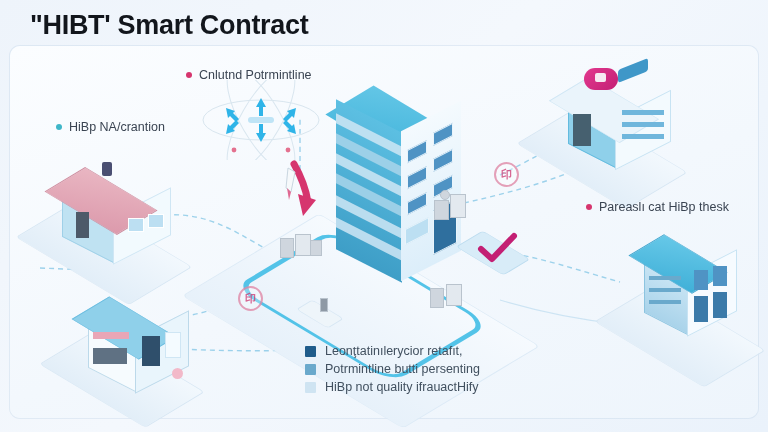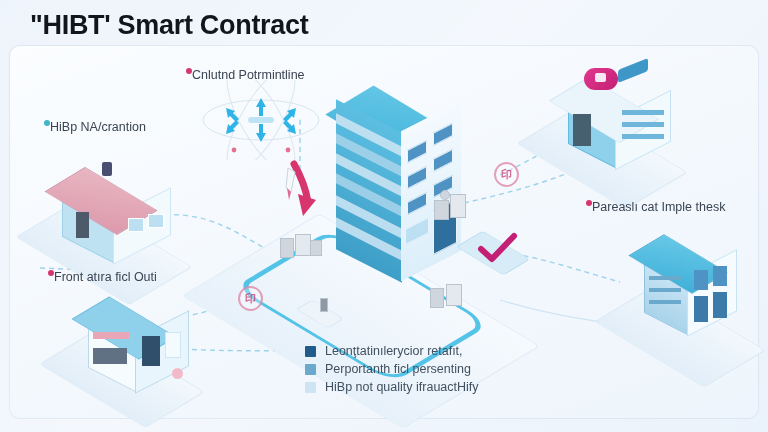--- a/index.html
+++ b/index.html
@@ -25,21 +25,21 @@
     font-size:27px; font-weight:700; color:#12161c; letter-spacing:-.3px;
     white-space:nowrap;
   }
   .ghost-title {
     position:absolute; left:484px; top:14px;
     font-size:18px; font-weight:600; color:#dce9f6; letter-spacing:1px;
     white-space:nowrap;
   }
 
   
-  .lbl { position:absolute; font-size:12.5px; color:#3a4452; white-space:nowrap; display:flex; align-items:flex-start; }
+  .lbl { position:absolute; font-size:12.5px; color:#3a4452; white-space:nowrap; display:flex; align-items:center; gap:7px; }
   .dot { width:6px; height:6px; border-radius:50%; flex:none; }
   .dot.teal { background:#3fb6c8; }
   .dot.pink { background:#d6356e; }
 
   
   .iso { position:absolute; }
   .plat {
     position:absolute;
     background:linear-gradient(180deg,#f2f8fd,#e2eef8);
     border:1px solid #d6e6f3;
@@ -267,41 +267,37 @@
     <div class="eq" style="left:18px;top:2px;width:8px;height:14px;background:#8e99a5"></div>
   </div>
 
   <div class="badge" style="left:494px;top:162px">印</div>
   <div class="badge" style="left:238px;top:286px">印</div>
 
   <div class="lbl" style="left:186px;top:68px">
     <span class="dot pink"></span>
     <span>Cnlutnd Potrmintline</span>
   </div>
-  <div class="lbl" style="left:44px;top:120px">
+  <div class="lbl" style="left:56px;top:120px">
     <span class="dot teal"></span>
     <span>HiBp NA/crantion</span>
   </div>
-  <div class="lbl" style="left:48px;top:270px">
-    <span class="dot pink"></span>
-    <span>Front atıra ficl Outi</span>
-  </div>
   <div class="lbl" style="left:586px;top:200px">
     <span class="dot pink"></span>
-    <span>Pareaslı cat Imple thesk</span>
+    <span>Pareaslı cat HiBp thesk</span>
   </div>
 
   <div class="legend">
     <div class="leg-row">
       <span class="sw" style="background:#1f5c8b"></span>
       <span>Leonţtatinılerycior retafıt,</span>
     </div>
     <div class="leg-row">
       <span class="sw" style="background:#6aa9cc"></span>
-      <span>Perportanth ficl persenting</span>
+      <span>Potrmintline butti persenting</span>
     </div>
     <div class="leg-row">
       <span class="sw" style="background:#cfe4f2"></span>
       <span>HiBp not quality ifrauactHify</span>
     </div>
   </div>
 
 </div>
 
 </body></html>

